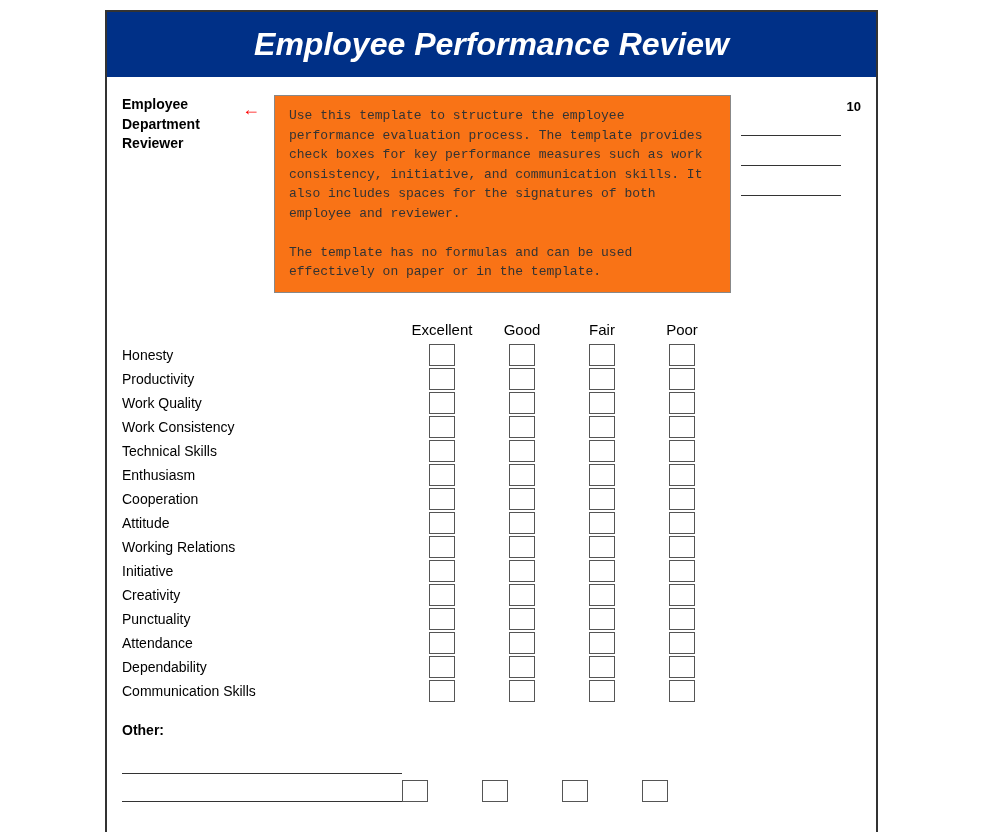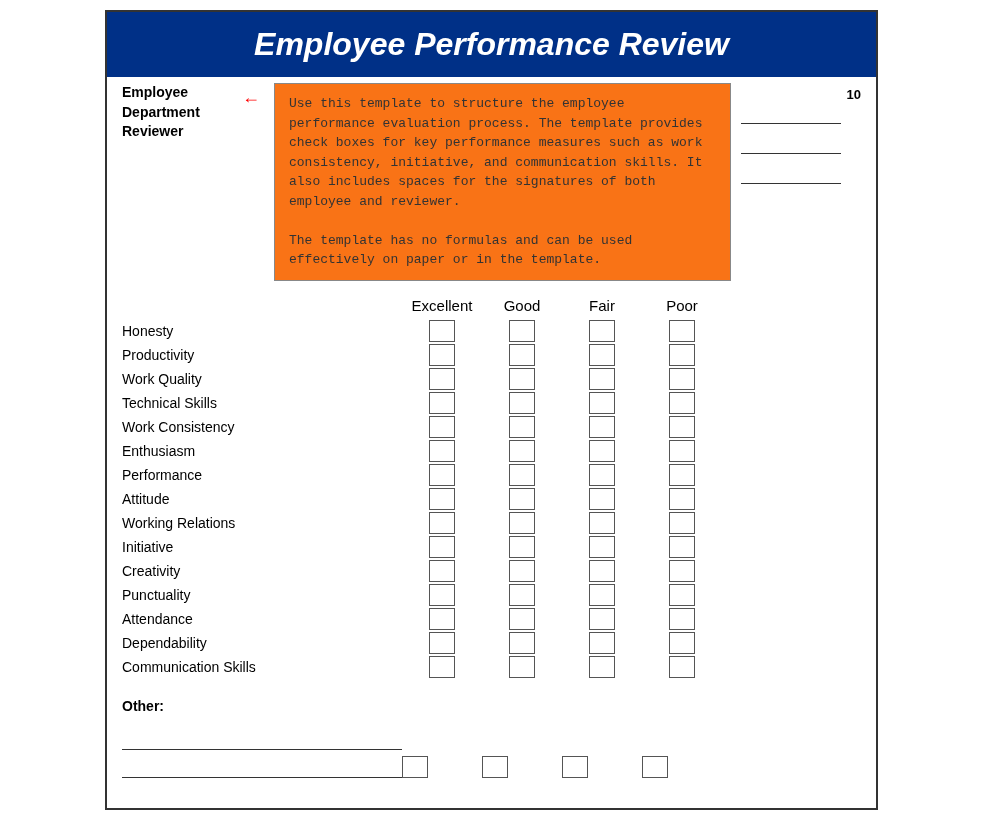--- a/index.html
+++ b/index.html
@@ -27,21 +27,21 @@
 
     .header h1 {
       color: #fff;
       font-size: 32px;
       font-weight: bold;
       font-style: italic;
     }
 
     .top-section {
       display: flex;
-      padding: 6px 15px;
+      padding: 18px 15px;
       gap: 10px;
       align-items: flex-start;
     }
 
     .labels-col {
       display: flex;
       flex-direction: column;
       gap: 8px;
       min-width: 110px;
     }
@@ -244,66 +244,66 @@
             <div class="checkbox-box"></div>
           </div>
           <div class="checkbox-cell">
             <div class="checkbox-box"></div>
           </div>
           <div class="checkbox-cell">
             <div class="checkbox-box"></div>
           </div>
         </div>
         <div class="rating-row">
+          <div class="item-label">Work Consistency</div>
+          <div class="checkbox-cell">
+            <div class="checkbox-box"></div>
+          </div>
+          <div class="checkbox-cell">
+            <div class="checkbox-box"></div>
+          </div>
+          <div class="checkbox-cell">
+            <div class="checkbox-box"></div>
+          </div>
+          <div class="checkbox-cell">
+            <div class="checkbox-box"></div>
+          </div>
+        </div>
+        <div class="rating-row">
           <div class="item-label">Technical Skills</div>
           <div class="checkbox-cell">
             <div class="checkbox-box"></div>
           </div>
           <div class="checkbox-cell">
             <div class="checkbox-box"></div>
           </div>
           <div class="checkbox-cell">
             <div class="checkbox-box"></div>
           </div>
           <div class="checkbox-cell">
             <div class="checkbox-box"></div>
           </div>
         </div>
         <div class="rating-row">
-          <div class="item-label">Work Consistency</div>
-          <div class="checkbox-cell">
-            <div class="checkbox-box"></div>
-          </div>
-          <div class="checkbox-cell">
-            <div class="checkbox-box"></div>
-          </div>
-          <div class="checkbox-cell">
-            <div class="checkbox-box"></div>
-          </div>
-          <div class="checkbox-cell">
-            <div class="checkbox-box"></div>
-          </div>
-        </div>
-        <div class="rating-row">
           <div class="item-label">Enthusiasm</div>
           <div class="checkbox-cell">
             <div class="checkbox-box"></div>
           </div>
           <div class="checkbox-cell">
             <div class="checkbox-box"></div>
           </div>
           <div class="checkbox-cell">
             <div class="checkbox-box"></div>
           </div>
           <div class="checkbox-cell">
             <div class="checkbox-box"></div>
           </div>
         </div>
         <div class="rating-row">
-          <div class="item-label">Performance</div>
+          <div class="item-label">Cooperation</div>
           <div class="checkbox-cell">
             <div class="checkbox-box"></div>
           </div>
           <div class="checkbox-cell">
             <div class="checkbox-box"></div>
           </div>
           <div class="checkbox-cell">
             <div class="checkbox-box"></div>
           </div>
           <div class="checkbox-cell">

